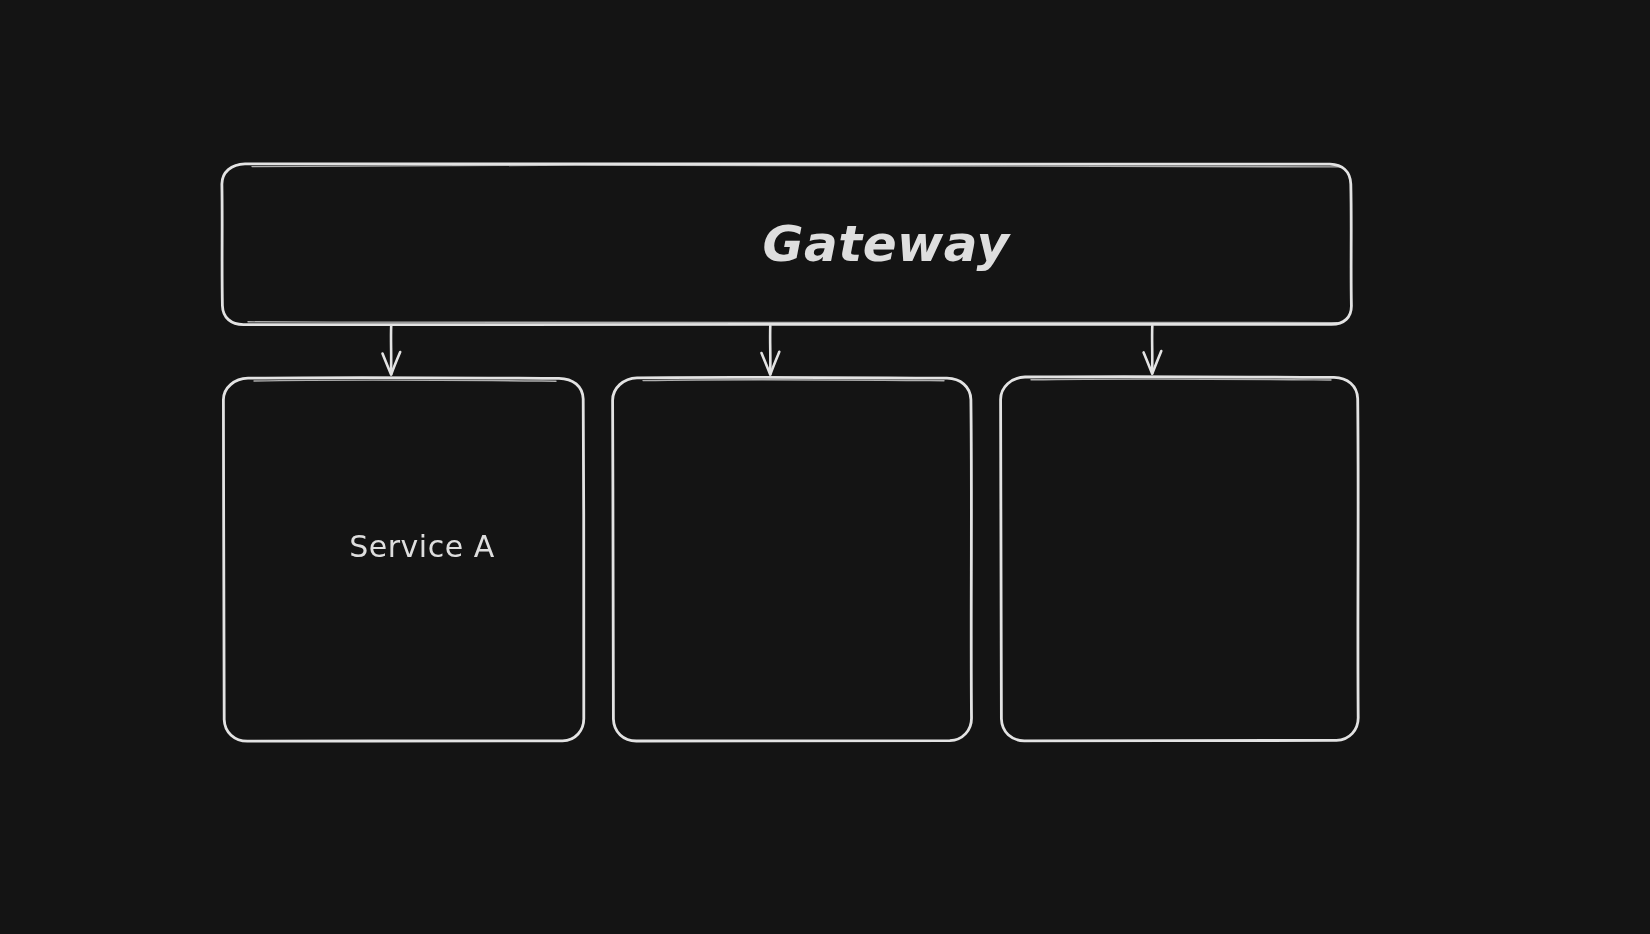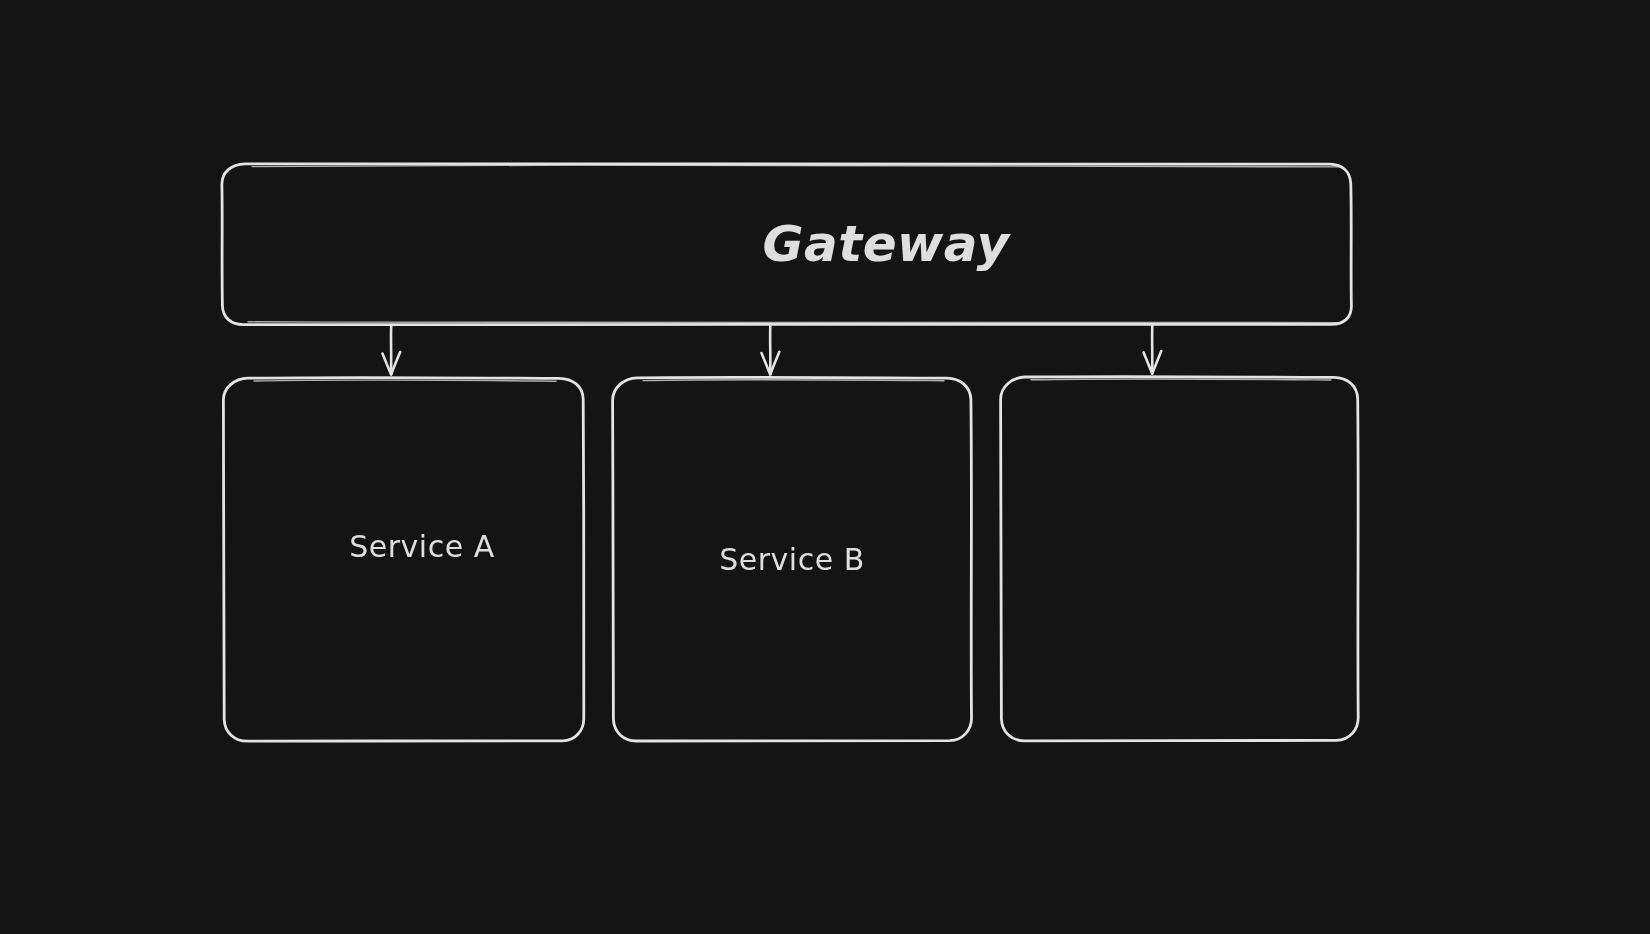--- a/index.html
+++ b/index.html
@@ -136,16 +136,15 @@
       <path class="arrow" d="M 1143.6 352.4 C 1146.4 359.4, 1149.4 366.6, 1152.1 373.4"></path>
       <path class="arrow" d="M 1161.3 351 C 1158.2 358.6, 1155.1 366.3, 1152.3 373.6"></path>
     </g>
 
   </svg>
 
   <div class="node-label gateway">Gateway</div>
 
   <div class="node-label service service-a">Service A</div>
 
-  <div class="node-label service service-b">Service B</div>
 
 
 </div>
 
 </body></html>

